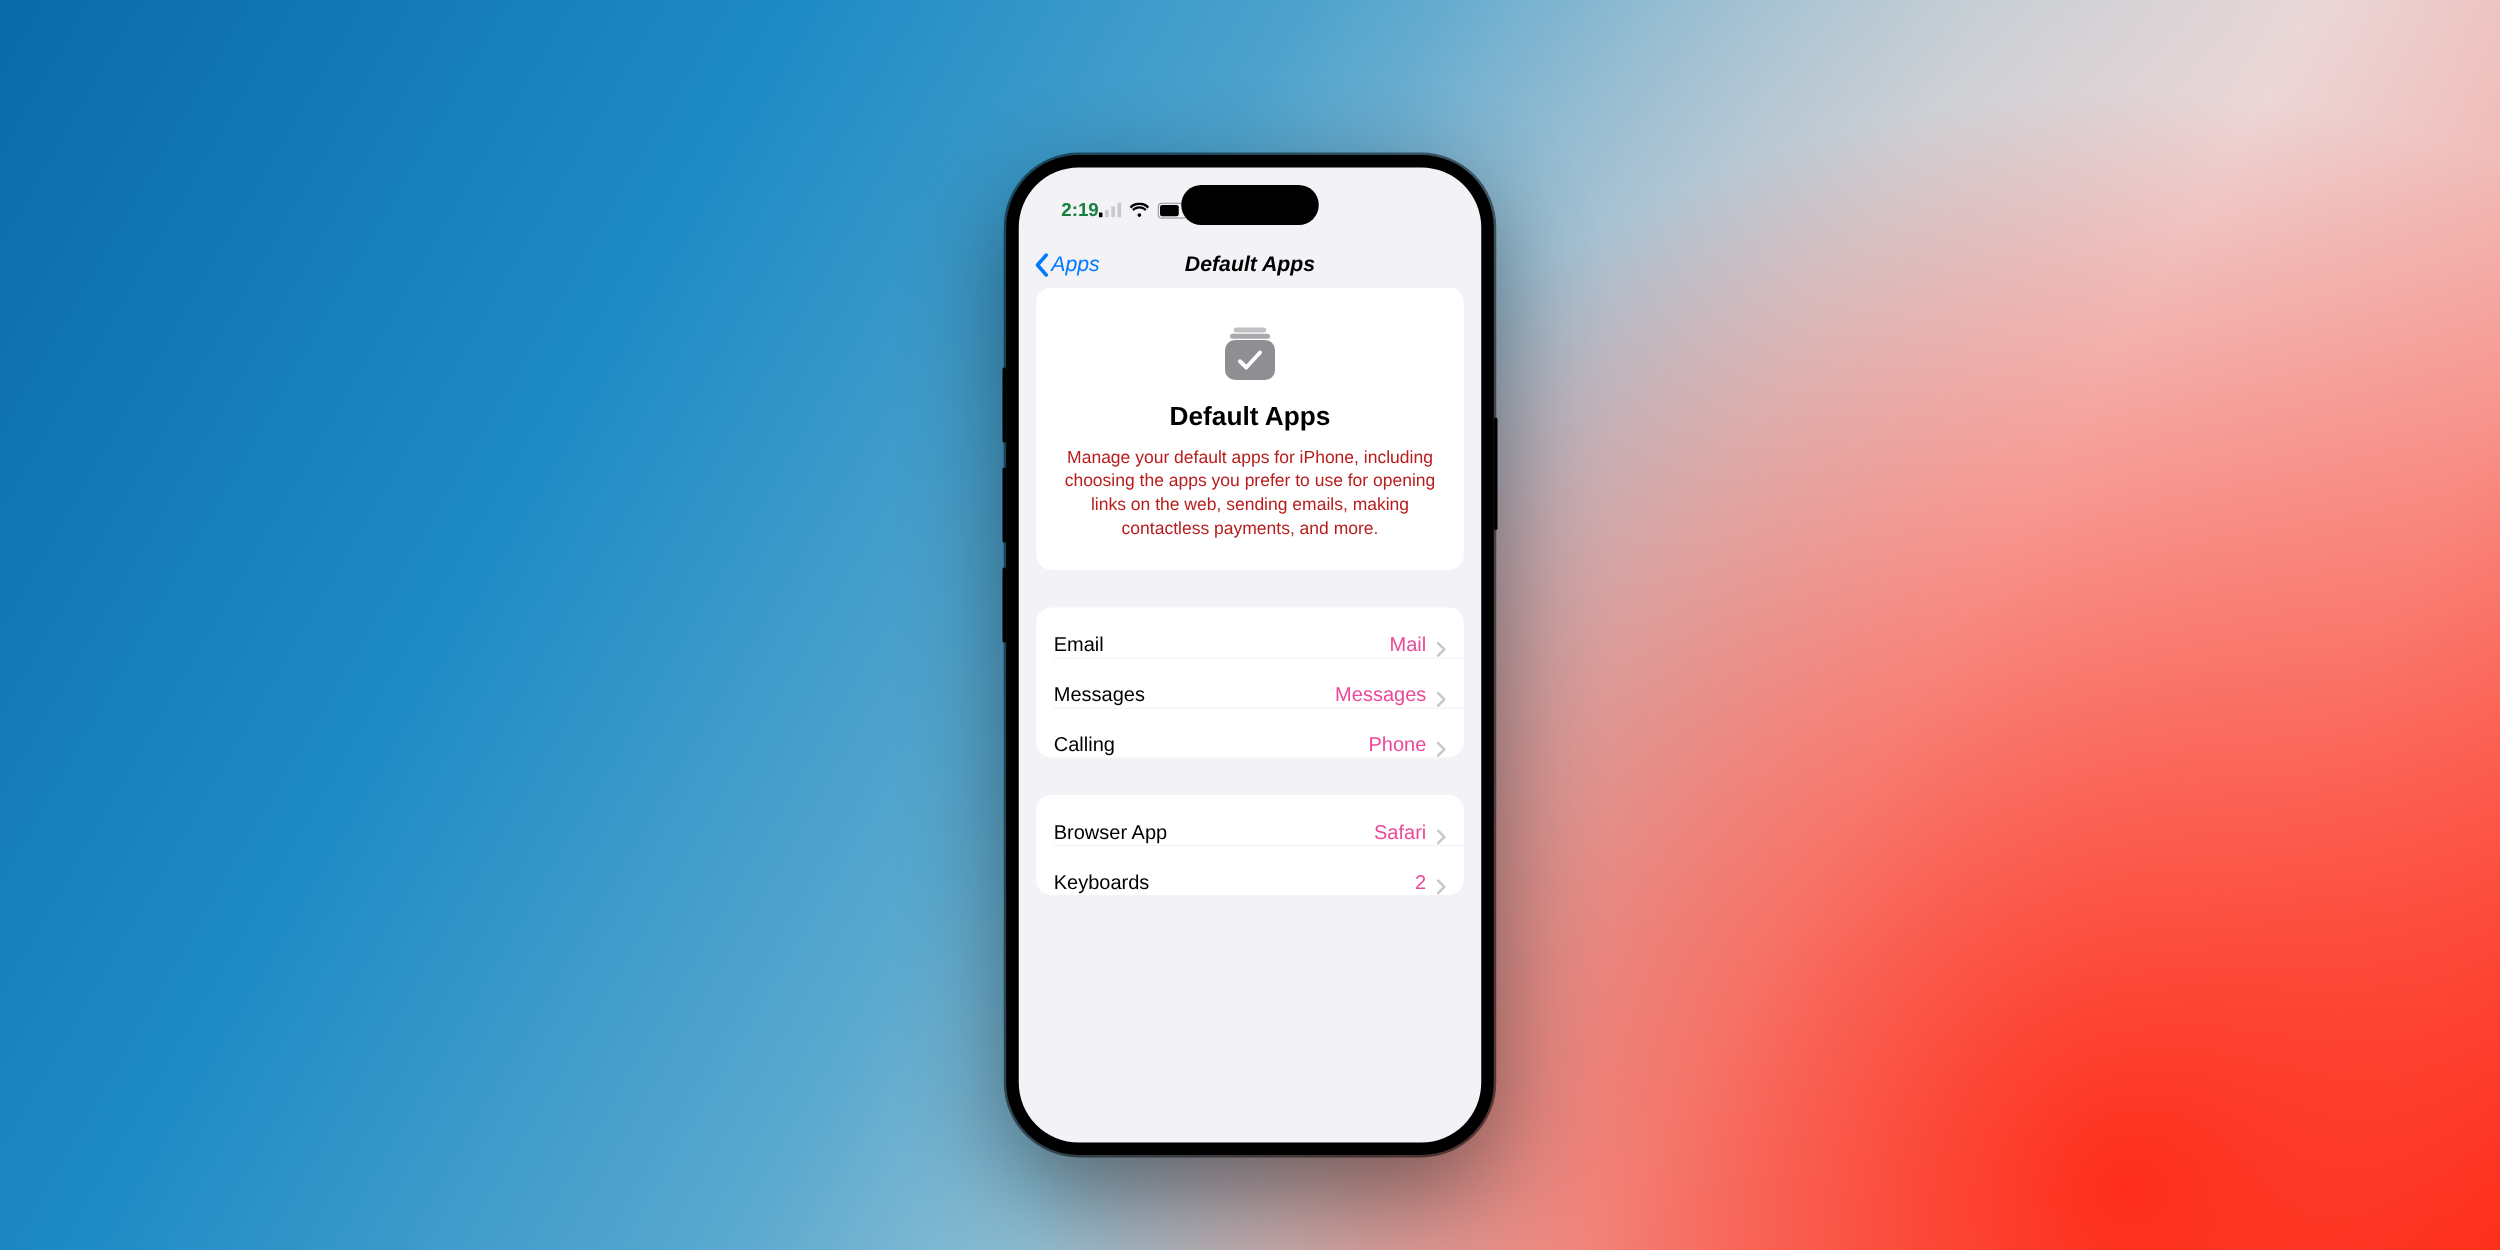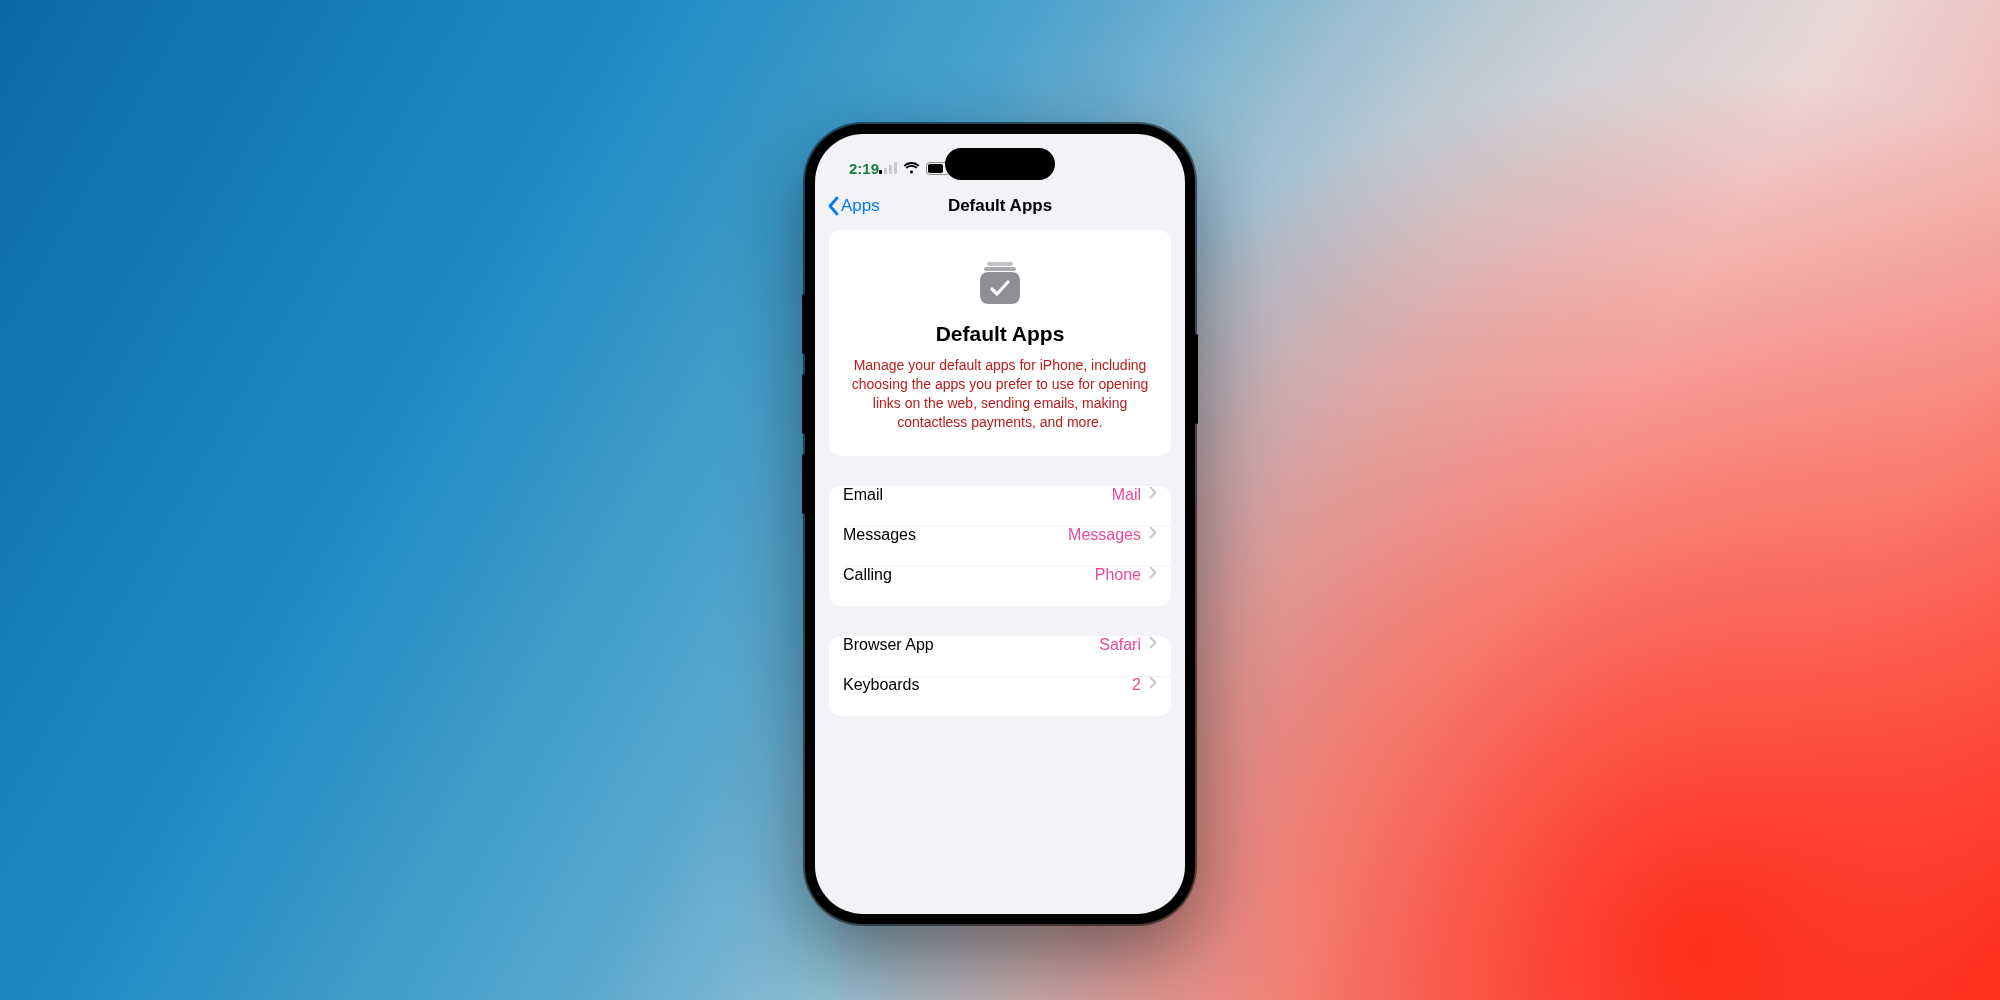--- a/index.html
+++ b/index.html
@@ -26,31 +26,31 @@
   .island {
     position: absolute; top: 14px; left: 50%; transform: translateX(-50%);
     width: 110px; height: 32px; background: #000; border-radius: 18px; z-index: 10;
   }
   .status-bar {
     position: absolute; top: 0; left: 0; right: 0; height: 54px; display: flex; align-items: center; justify-content: flex-start;
     padding: 14px 28px 0 34px; font-size: 15px; font-weight: 600; color: #15803d; z-index: 5;
   }
   .status-right { display:flex; align-items:center; gap:6px; }
   .nav {
-    padding: 56px 12px 8px 12px; display:flex; align-items:center; position:relative; height:96px;
+    padding: 56px 12px 8px 12px; display:flex; align-items:flex-end; position:relative; height:96px;font-style:italic;
   }
   .back { display:flex; align-items:center; color:#007aff; font-size:17px; gap:2px; cursor:pointer; }
   .nav-title { position:absolute; left:0; right:0; text-align:center; font-size:17px; font-weight:600; color:#000; pointer-events:none; }
   .content { padding: 0 14px 40px 14px; overflow-y:auto; height:calc(100% - 96px); }
   .card { background:#fff; border-radius:12px; padding: 28px 20px 24px 20px; text-align:center; margin-bottom: 30px; }
   .hero-icon { width:50px; height:50px; margin:0 auto 14px auto; }
   .card h2 { font-size:21px; font-weight:700; color:#000; margin-bottom:10px; }
   .card p { font-size:14px; line-height:1.35; color:#b91c1c; }
   .group { background:#fff; border-radius:12px; margin-bottom:30px; overflow:hidden; }
-  .row { display:flex; align-items:flex-start; height:40px; padding:0 14px; cursor:pointer; position:relative; }
+  .row { display:flex; align-items:flex-end; height:40px; padding:0 14px; cursor:pointer; position:relative; }
   .row + .row::before { content:""; position:absolute; top:0; left:14px; right:0; height:1px; background:#e5e5ea; transform:scaleY(0.5); }
   .row-label { flex:1; font-size:16px; color:#000; }
   .row-value { font-size:16px; color:#ec4899; margin-right:8px; }
   .chev { color:#c7c7cc; }
   svg { display:block; }
 </style>
 </head>
 <body>
 
 <div class="bg">

